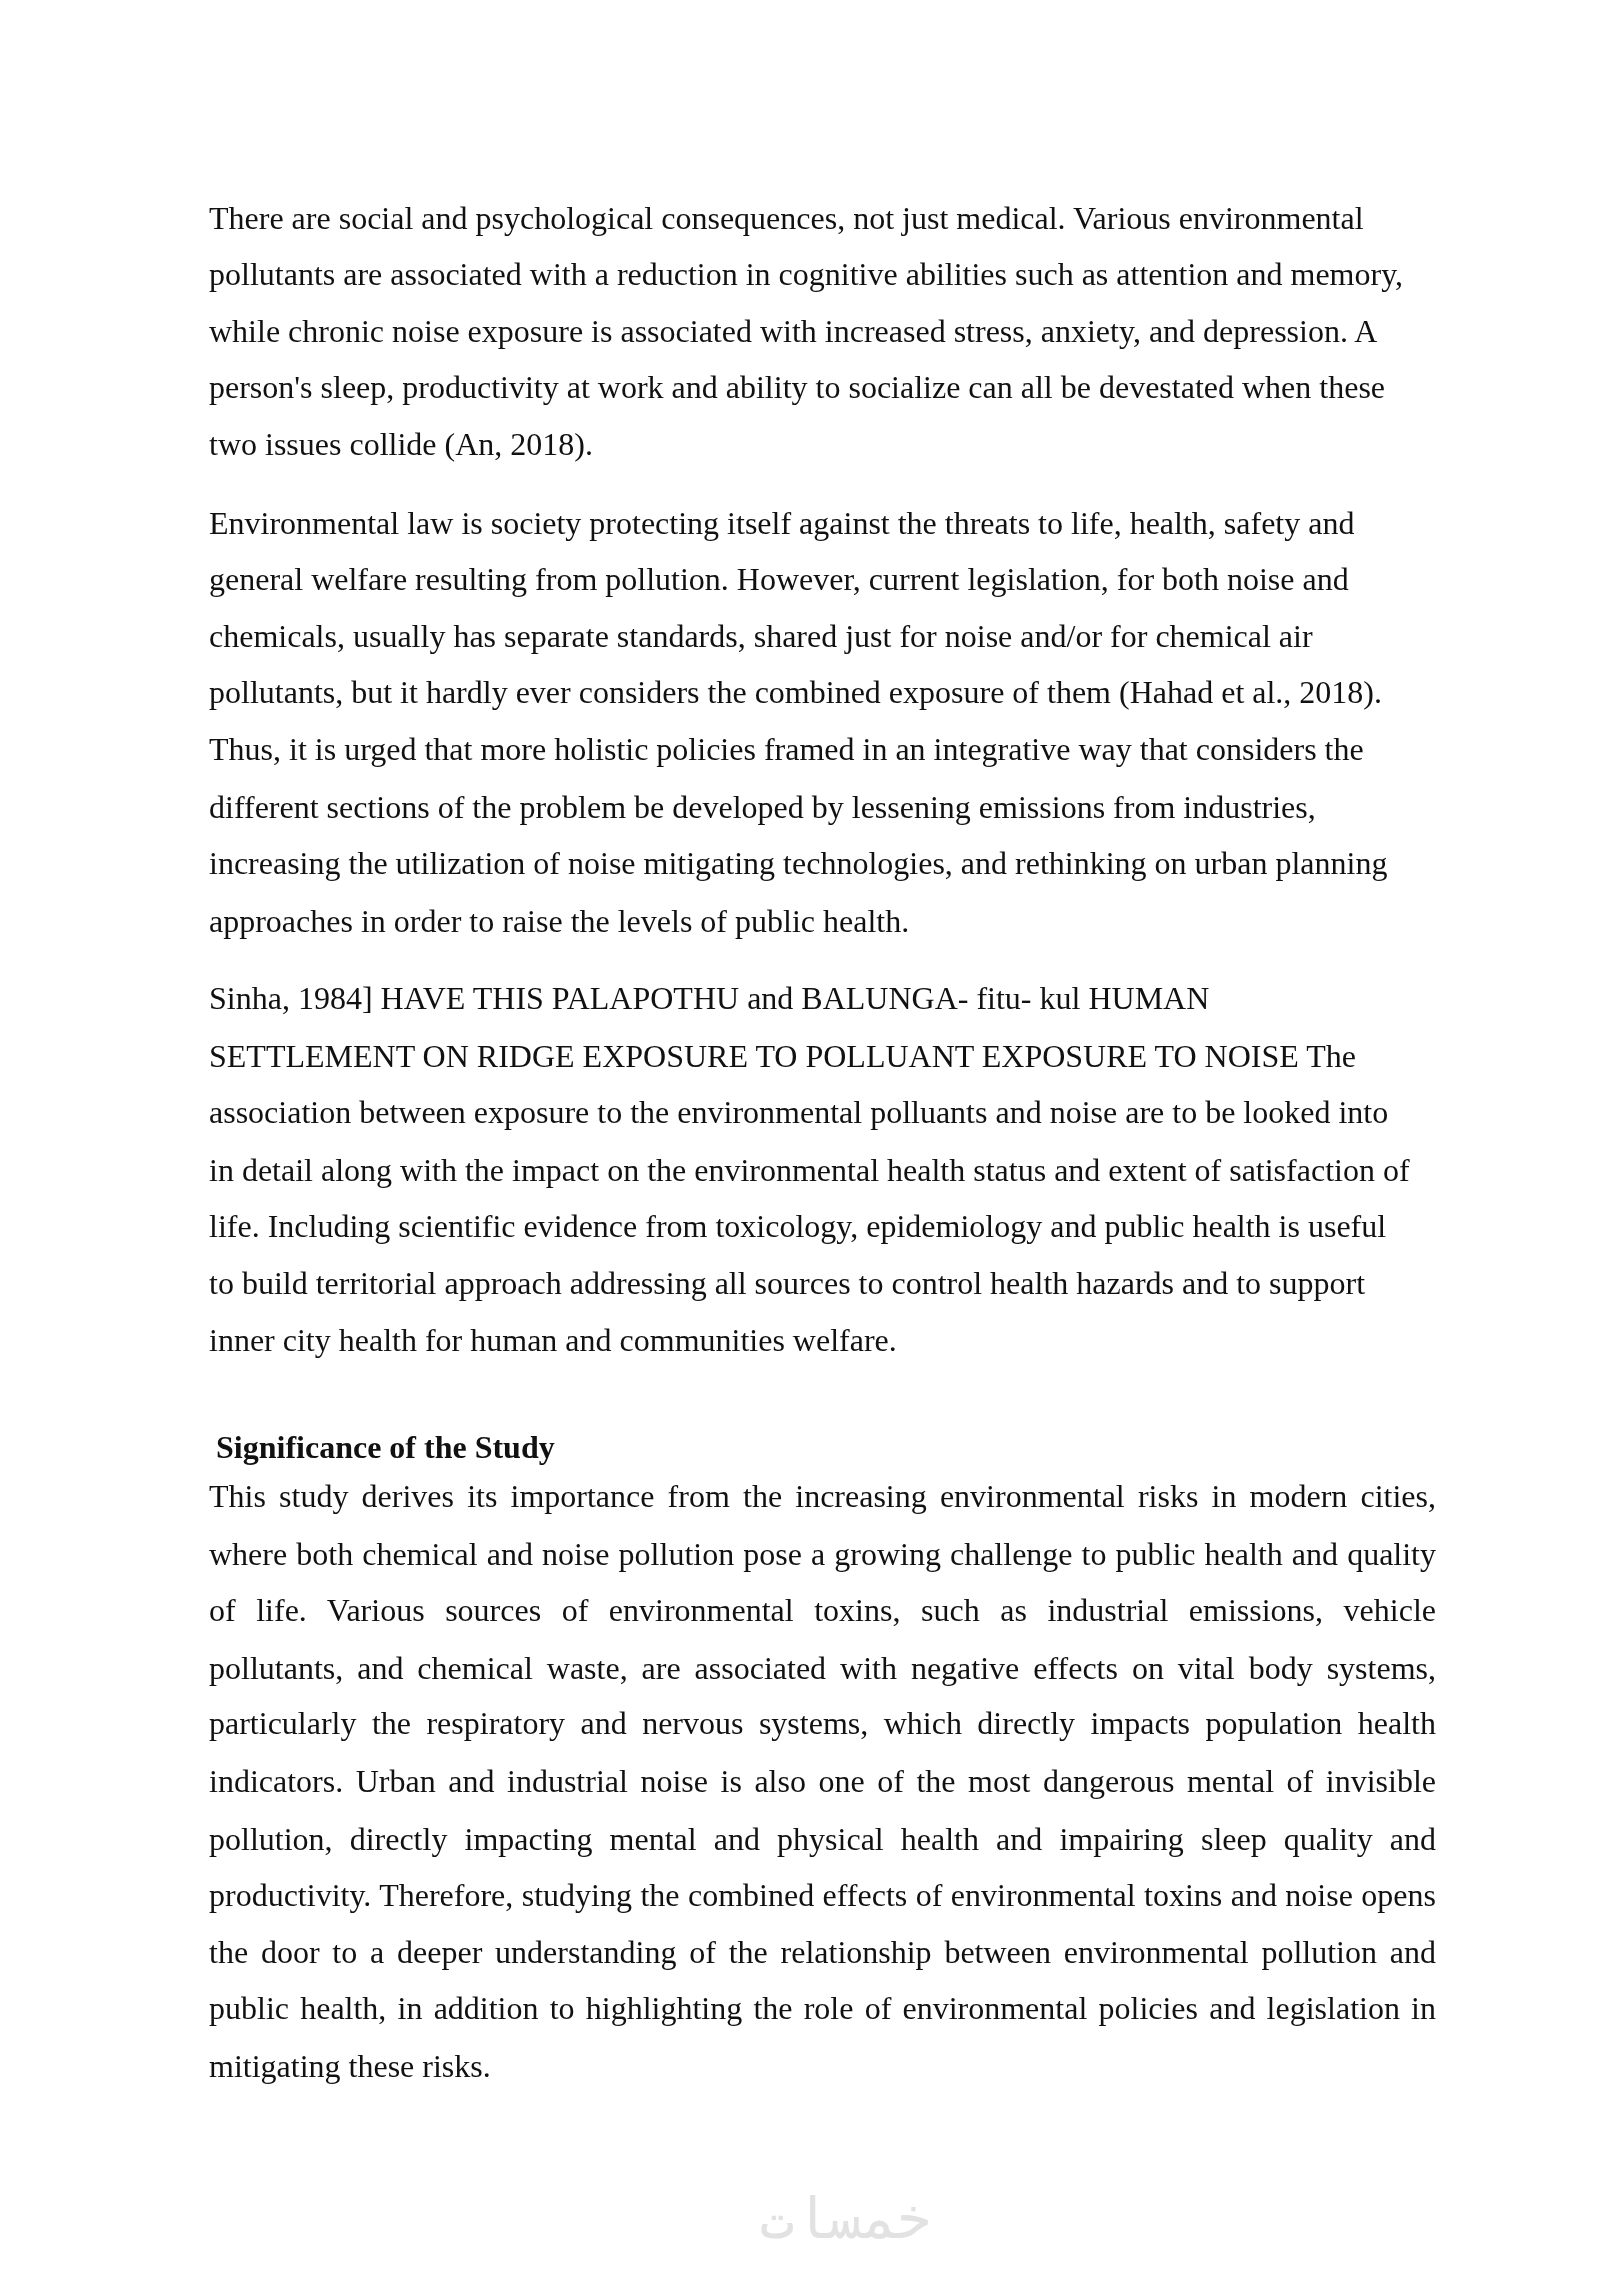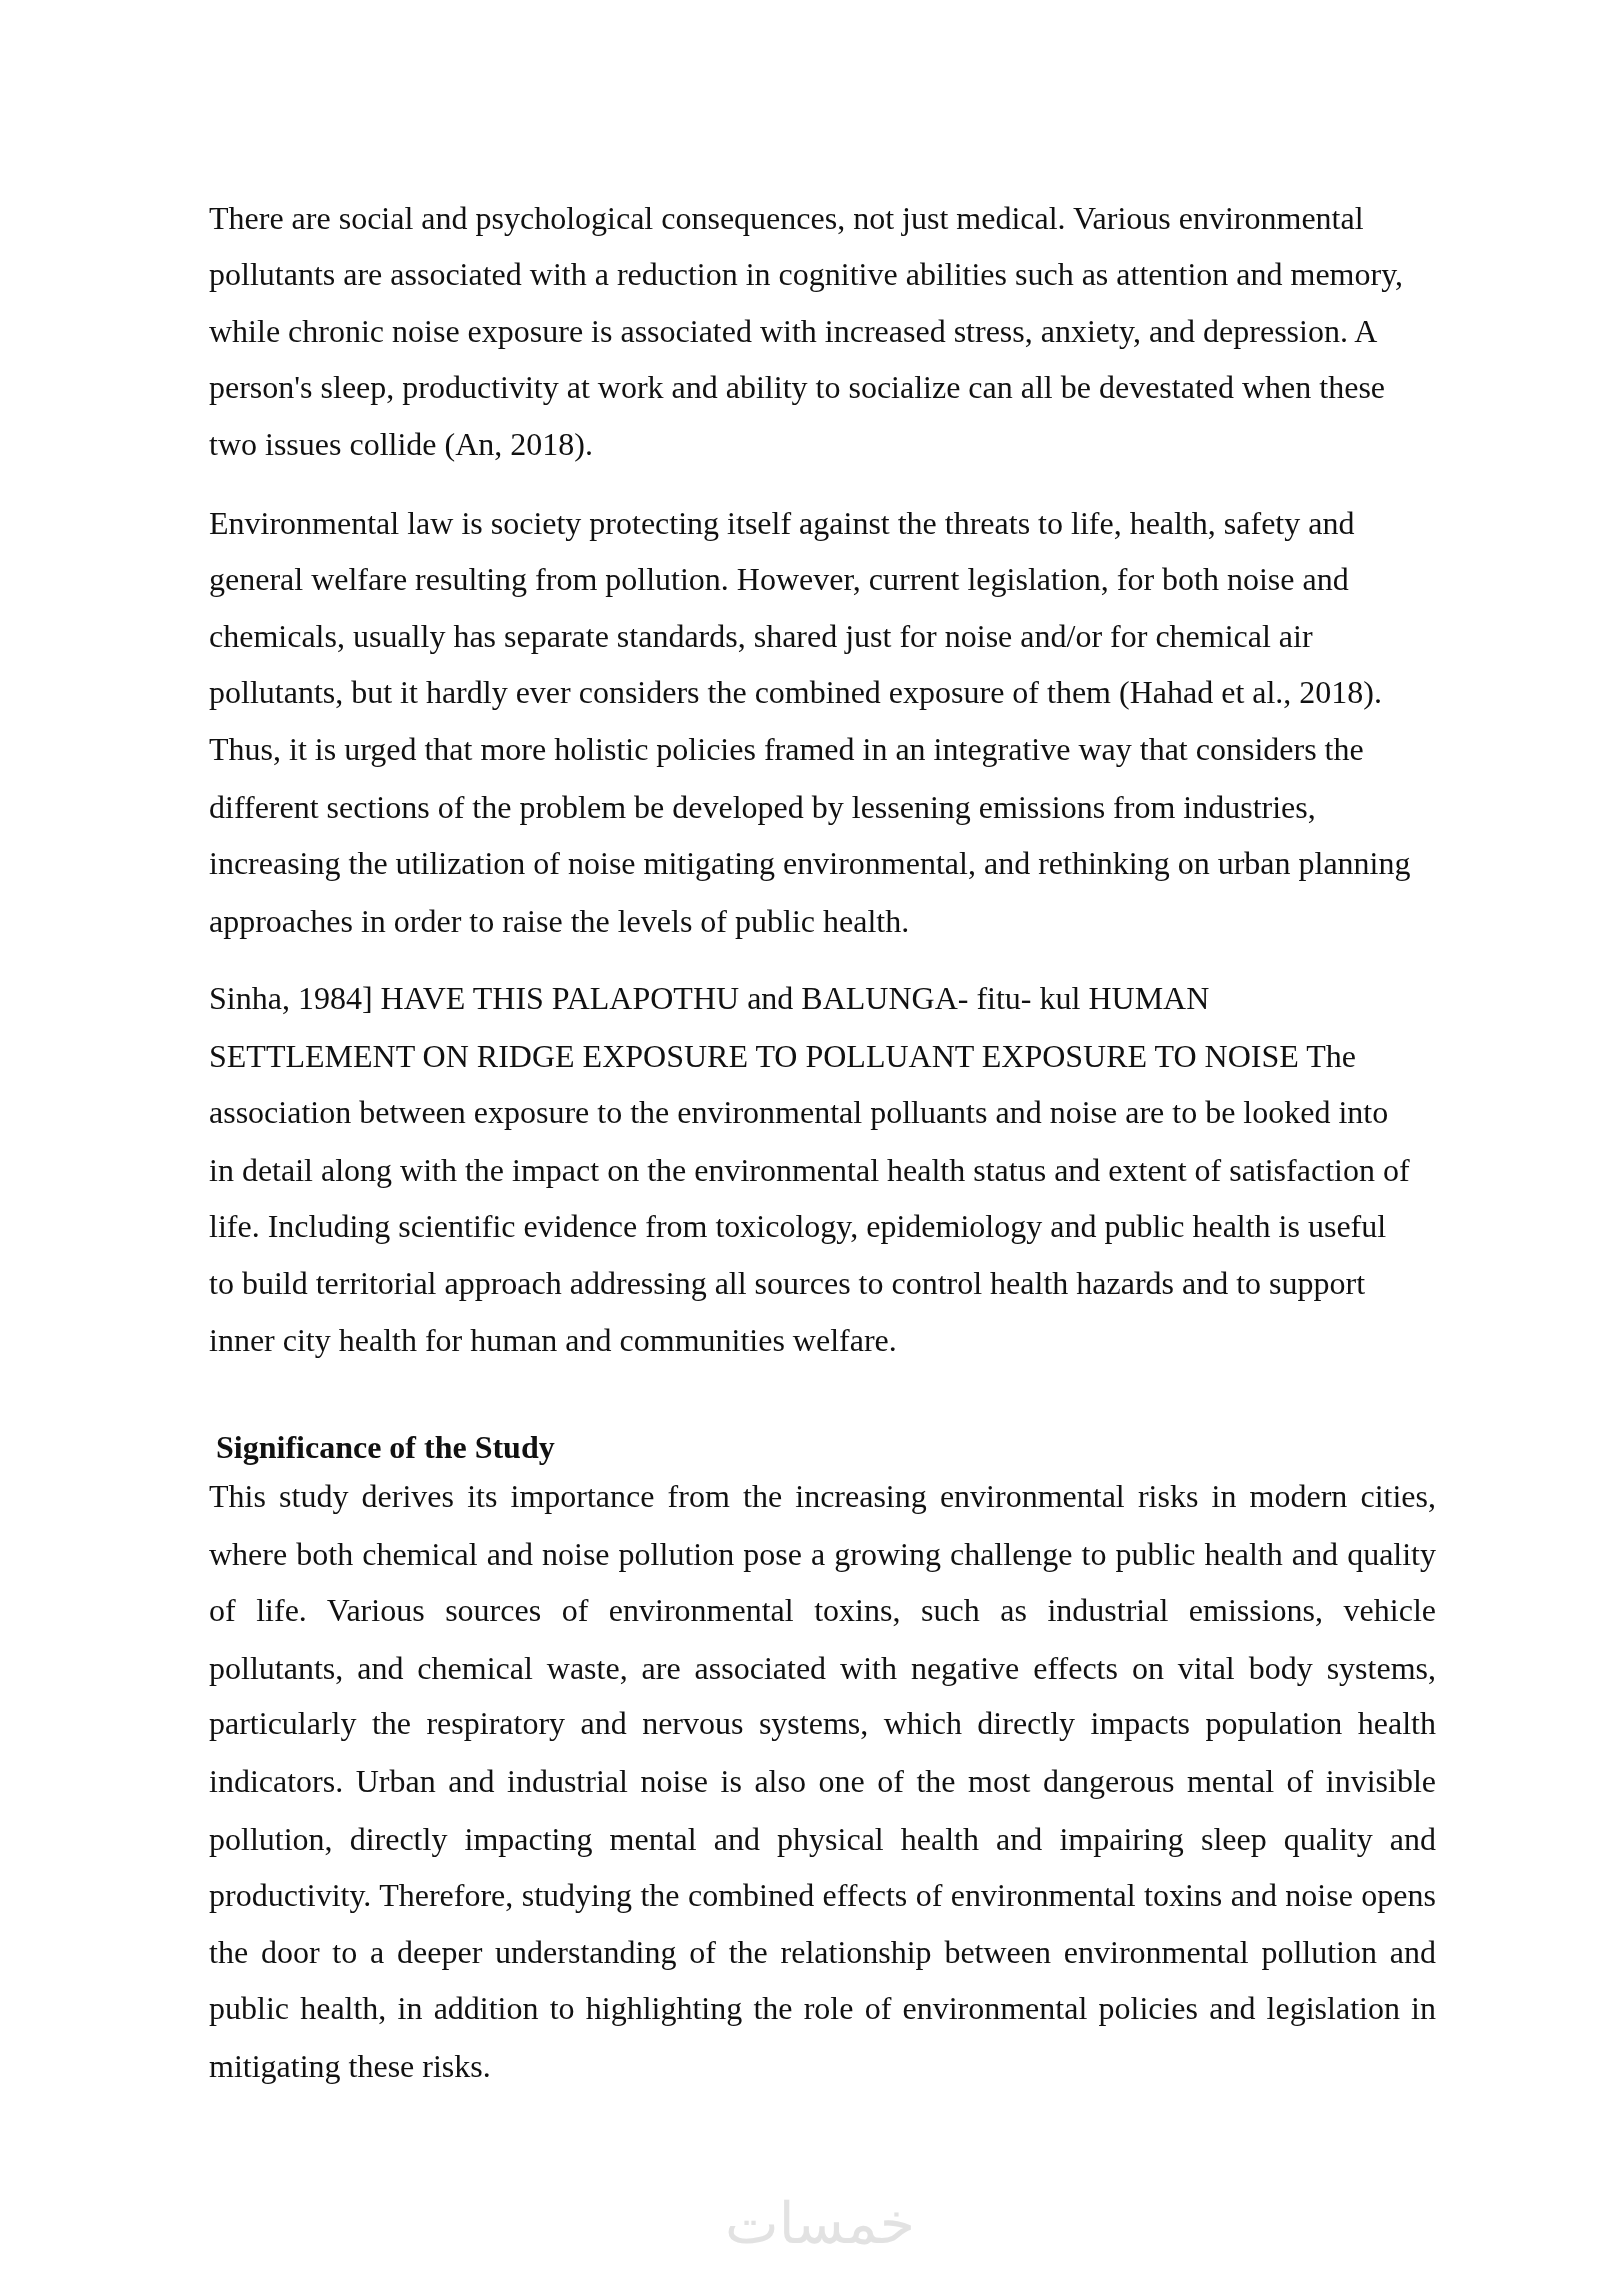--- a/index.html
+++ b/index.html
@@ -27,22 +27,22 @@
     font-weight: bold;
     margin-top: 28px;
   }
   .watermark {
     position: absolute;
     left: 713px;
     top: 2192px;
     width: 206px;
     height: 63px;
     line-height: 63px;
-    text-align: left;
-    font-family: Liberation Sans, sans-serif;
+    text-align: right;
+    font-family: Liberation Mono, monospace;
     font-size: 57px;
     color: #e2e2e2;
     direction: rtl;
   }
 </style>
 </head>
 <body>
 
 <div class="page">
 
@@ -54,21 +54,21 @@
     <div class="line" style="top:425px">two issues collide (An, 2018).</div>
   </div>
 
   <div>
     <div class="line" style="top:504px">Environmental law is society protecting itself against the threats to life, health, safety and</div>
     <div class="line" style="top:560px">general welfare resulting from pollution. However, current legislation, for both noise and</div>
     <div class="line" style="top:617px">chemicals, usually has separate standards, shared just for noise and/or for chemical air</div>
     <div class="line" style="top:673px">pollutants, but it hardly ever considers the combined exposure of them (Hahad et al., 2018).</div>
     <div class="line" style="top:730px">Thus, it is urged that more holistic policies framed in an integrative way that considers the</div>
     <div class="line" style="top:788px">different sections of the problem be developed by lessening emissions from industries,</div>
-    <div class="line" style="top:844px">increasing the utilization of noise mitigating environmental, and rethinking on urban planning</div>
+    <div class="line" style="top:844px">increasing the utilization of noise mitigating technologies, and rethinking on urban planning</div>
     <div class="line" style="top:902px">approaches in order to raise the levels of public health.</div>
   </div>
 
   <div>
     <div class="line" style="top:979px">Sinha, 1984] HAVE THIS PALAPOTHU and BALUNGA- fitu- kul HUMAN</div>
     <div class="line" style="top:1037px">SETTLEMENT ON RIDGE EXPOSURE TO POLLUANT EXPOSURE TO NOISE The</div>
     <div class="line" style="top:1093px">association between exposure to the environmental polluants and noise are to be looked into</div>
     <div class="line" style="top:1151px">in detail along with the impact on the environmental health status and extent of satisfaction of</div>
     <div class="line" style="top:1207px">life. Including scientific evidence from toxicology, epidemiology and public health is useful</div>
     <div class="line" style="top:1264px">to build territorial approach addressing all sources to control health hazards and to support</div>

